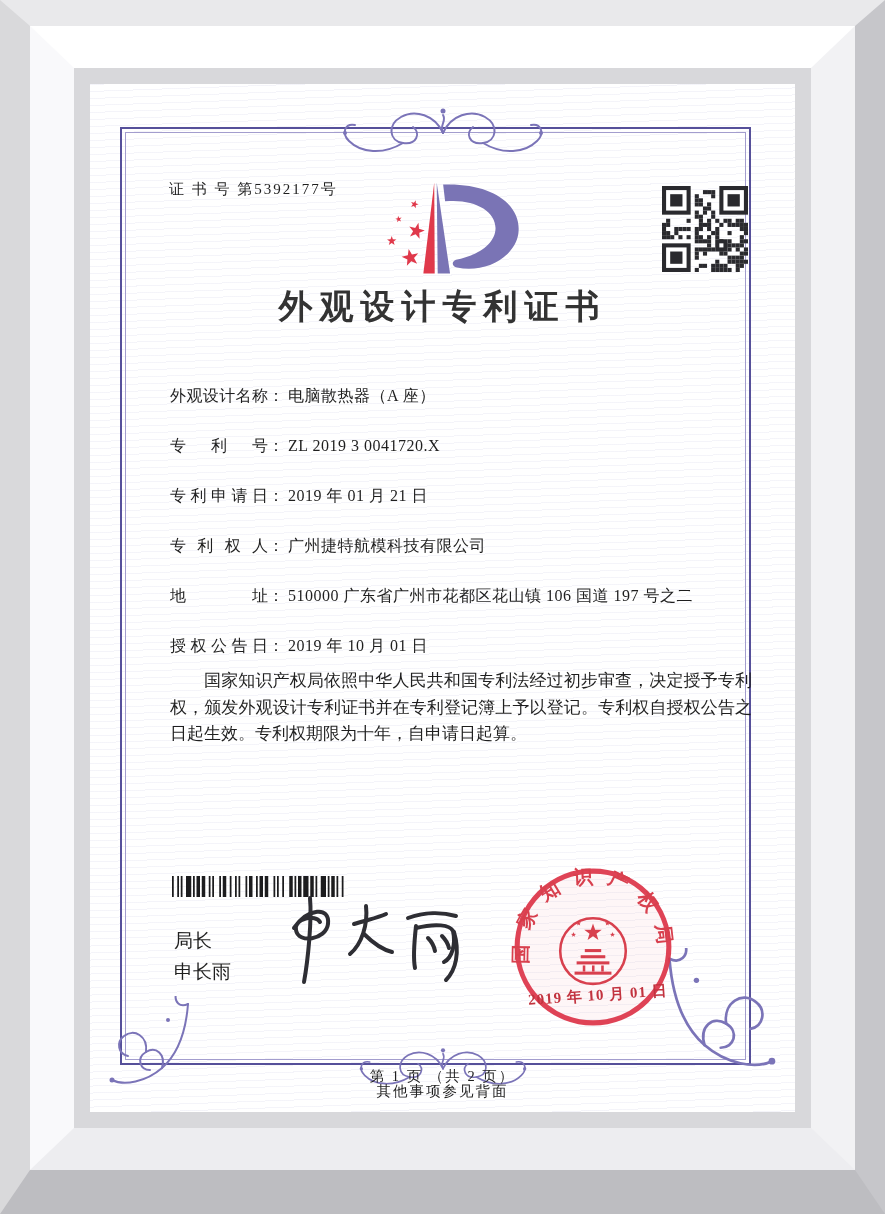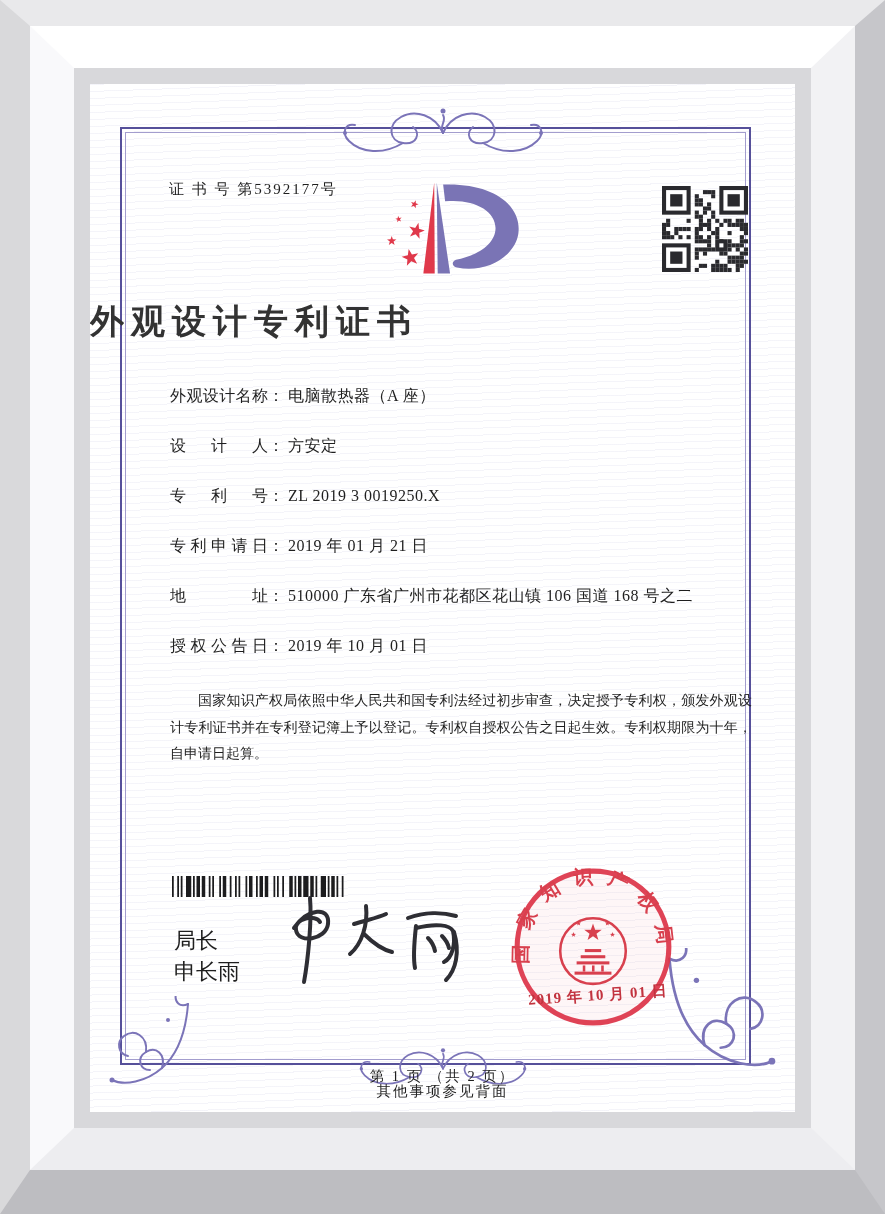--- a/index.html
+++ b/index.html
@@ -14,32 +14,32 @@
   .paper{position:absolute;inset:0;background:#fff;
     background-image:repeating-linear-gradient(178deg,rgba(150,150,200,.10) 0 1px,transparent 1px 7px);
     font-family:"Liberation Serif","DejaVu Serif",serif;color:#1f1f1f;overflow:hidden;}
   .pborder{position:absolute;left:30px;right:44px;top:43px;bottom:47px;
     border:2px solid #56509a;}
   .pborder::after{content:"";position:absolute;inset:3px;border:1px solid #a39dce;}
   .abs{position:absolute;}
   .certno{left:79px;top:96px;font-size:15px;letter-spacing:2px;}
   .logo{left:276px;top:94px;width:178px;height:110px;}
   .qr{left:572px;top:102px;width:86px;height:86px;}
-  .title{left:0;right:0;top:215px;text-align:left;font-size:34px;font-weight:bold;
+  .title{left:0;right:0;top:200px;text-align:center;font-size:34px;font-weight:bold;
     letter-spacing:7px;color:#333;}
   .fields{left:80px;right:56px;top:302px;font-size:16px;}
   .frow{margin-bottom:29px;white-space:nowrap;position:relative;}
   .flabel{display:inline-block;width:98px;text-align:justify;text-align-last:justify;vertical-align:bottom;}
   .colon{display:inline-block;margin-right:4px;}
   .fvalue{letter-spacing:.5px;}
   .pair2{position:absolute;left:302px;top:0;}
-  .paras{left:80px;width:582px;top:604px;font-size:14px;line-height:26.5px;text-align:justify;}
+  .paras{left:80px;width:582px;top:584px;font-size:17px;line-height:26.5px;text-align:justify;}
   .paras p{margin:0;text-indent:2em;}
   .barcode{left:82px;top:792px;width:192px;height:21px;}
-  .signer{left:84px;top:841px;font-size:22px;line-height:31px;}
+  .signer{left:84px;top:841px;font-size:19px;line-height:31px;}
   .sig{left:168px;top:806px;width:215px;height:98px;}
   .seal{left:421px;top:781px;width:164px;height:164px;opacity:.92;}
   .sealdate{left:438px;top:902px;font-size:15px;font-weight:bold;color:#c2333f;
     letter-spacing:1px;transform:rotate(-4deg);}
   .pageinfo{left:0;right:0;top:950px;text-align:center;font-size:14.5px;letter-spacing:2px;margin-top:33px;}
   .backnote{left:0;right:0;top:998px;text-align:center;font-size:14.5px;letter-spacing:2px;}
   .orn{color:#7b74b8;}
   .orn-top{left:233px;top:19px;width:240px;height:56px;}
   .orn-bottom{left:253px;top:958px;width:200px;height:50px;}
   .orn-bl{left:16px;top:912px;width:92px;height:92px;transform:scaleX(-1);}
@@ -243,24 +243,24 @@
             <rect x="4" y="60" width="20" height="20" fill="#fff"></rect>
             <rect x="8" y="64" width="12" height="12"></rect>
             <rect x="52" y="52" width="12" height="12"></rect>
             <rect x="56" y="56" width="4" height="4" fill="#fff"></rect>
           </svg>
 
         <div class="abs title">外观设计专利证书</div>
 
         <div class="abs fields">
           <div class="frow"><span class="flabel">外观设计名称</span><span class="colon">：</span><span class="fvalue">电脑散热器（A 座）</span></div>
-          <div class="frow"><span class="flabel">设计人</span><span class="colon">：</span><span class="fvalue">方安定</span></div>
-          <div class="frow"><span class="flabel">专利号</span><span class="colon">：</span><span class="fvalue">ZL 2019 3 0019250.X</span></div>
+          <div class="frow"><span class="flabel">专利号</span><span class="colon">：</span><span class="fvalue">ZL 2019 3 0041720.X</span></div>
           <div class="frow"><span class="flabel">专利申请日</span><span class="colon">：</span><span class="fvalue">2019 年 01 月 21 日</span></div>
-          <div class="frow"><span class="flabel">地址</span><span class="colon">：</span><span class="fvalue">510000 广东省广州市花都区花山镇 106 国道 168 号之二</span></div>
+          <div class="frow"><span class="flabel">专利权人</span><span class="colon">：</span><span class="fvalue">广州捷特航模科技有限公司</span></div>
+          <div class="frow"><span class="flabel">地址</span><span class="colon">：</span><span class="fvalue">510000 广东省广州市花都区花山镇 106 国道 197 号之二</span></div>
           <div class="frow">
             <span class="flabel">授权公告日</span><span class="colon">：</span><span class="fvalue">2019 年 10 月 01 日</span>
           </div>
         </div>
 
         <div class="abs paras">
           <p>国家知识产权局依照中华人民共和国专利法经过初步审查，决定授予专利权，颁发外观设计专利证书并在专利登记簿上予以登记。专利权自授权公告之日起生效。专利权期限为十年，自申请日起算。</p>
         </div>
 
         <svg class="abs barcode" id="bars" viewBox="0 0 192 21" preserveAspectRatio="none" fill="#1c1c1e">

